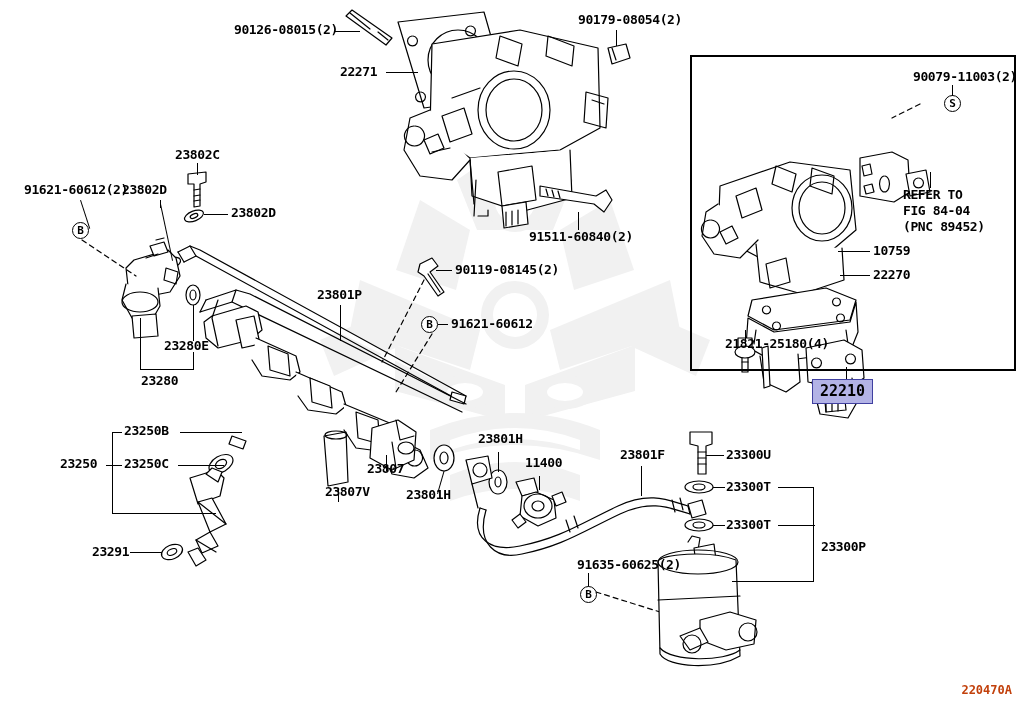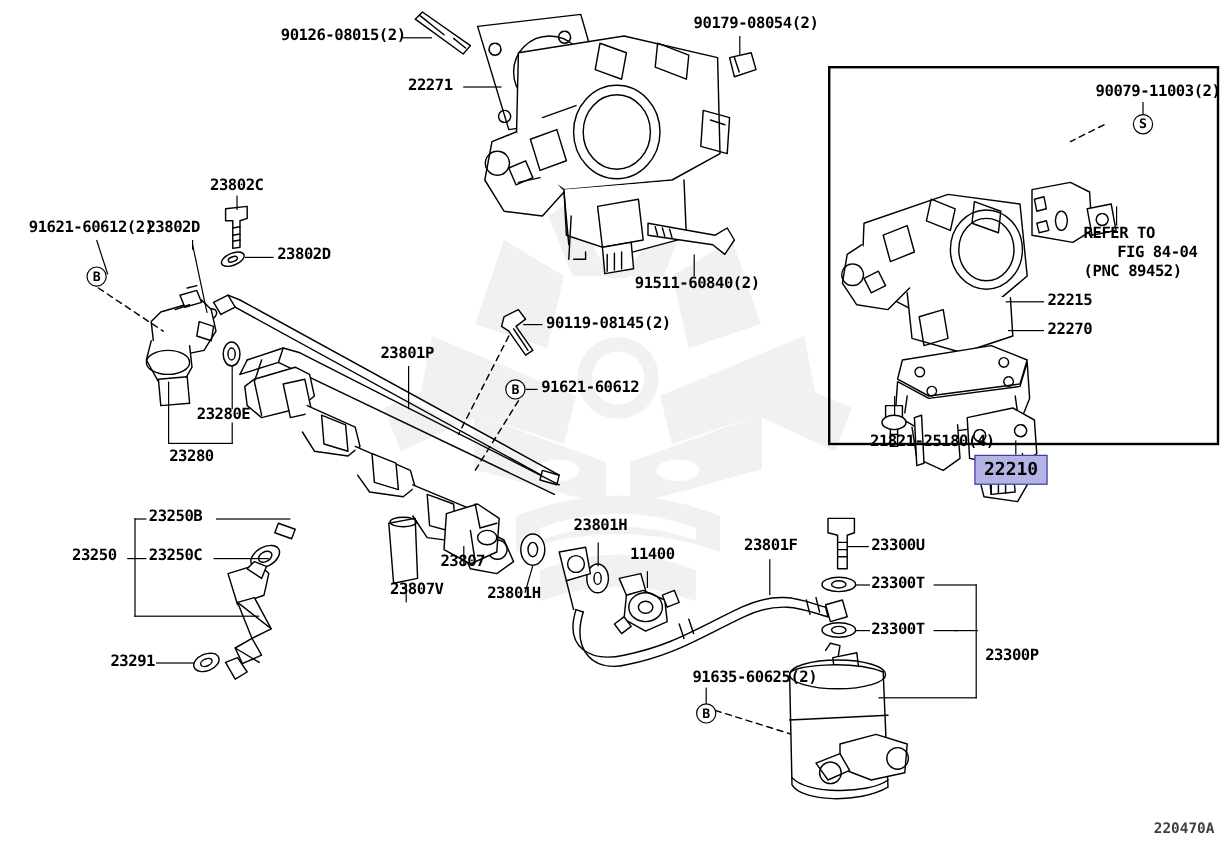--- a/index.html
+++ b/index.html
@@ -72,21 +72,21 @@
     color:#000000;
     background:#ffffff;
     box-sizing:border-box;
   }
   
   #art{position:absolute;left:0;top:0;width:1024px;height:707px;pointer-events:none;}
   .figcode{
     position:absolute;
     right:12px;bottom:10px;
     font-family:"DejaVu Sans Mono","Liberation Mono",monospace;
-    font-weight:bold;font-size:12px;color:#404040;letter-spacing:0px;
+    font-weight:bold;font-size:12px;color:#c2410c;letter-spacing:0px;
   }
 </style>
 </head>
 <body>
 
 <div id="page">
 
   <svg id="watermark" viewBox="0 0 430 400">
     <g fill="#f1f1f1">
       <path d="M215 10 l58 40 -20 50 -76 0 -20 -50 z"></path>
@@ -448,31 +448,31 @@
   <div class="lbl" style="left:821px;top:540px;">23300P</div>
   <div class="lbl" style="left:577px;top:558px;">91635-60625(2)</div>
 
   <div id="inset-box"></div>
 
   <div class="lbl" style="left:913px;top:70px;">90079-11003(2)</div>
   <div class="circmark" style="left:944px;top:95px;">S</div>
   <div class="ln v" style="left:952px;top:85px;height:11px;"></div>
 
   <div class="lbl" style="left:903px;top:188px;">REFER TO</div>
-  <div class="lbl" style="left:903px;top:204px;margin-left:28px;">FIG 84-04</div>
+  <div class="lbl" style="left:903px;top:204px;">FIG 84-04</div>
   <div class="lbl" style="left:903px;top:220px;">(PNC 89452)</div>
   <div class="ln v" style="left:930px;top:196px;height:-0px;"></div>
   <div class="ln v" style="left:930px;top:172px;height:16px;"></div>
 
-  <div class="lbl" style="left:873px;top:244px;">22215</div>
+  <div class="lbl" style="left:873px;top:244px;">10759</div>
   <div class="ln h" style="left:838px;top:251px;width:32px;"></div>
   <div class="lbl" style="left:873px;top:268px;">22270</div>
   <div class="ln h" style="left:840px;top:275px;width:30px;"></div>
 
-  <div class="lbl" style="left:725px;top:362px;">21821-25180(4)</div>
+  <div class="lbl" style="left:725px;top:337px;">21821-25180(4)</div>
   <div class="ln v" style="left:745px;top:330px;height:16px;"></div>
 
   <div class="ln v" style="left:846px;top:367px;height:12px;"></div>
   <div class="hl" style="left:812px;top:379px;text-align:center;">22210</div>
 
   <div class="figcode">220470A</div>
 
 </div>
 
 </body></html>

